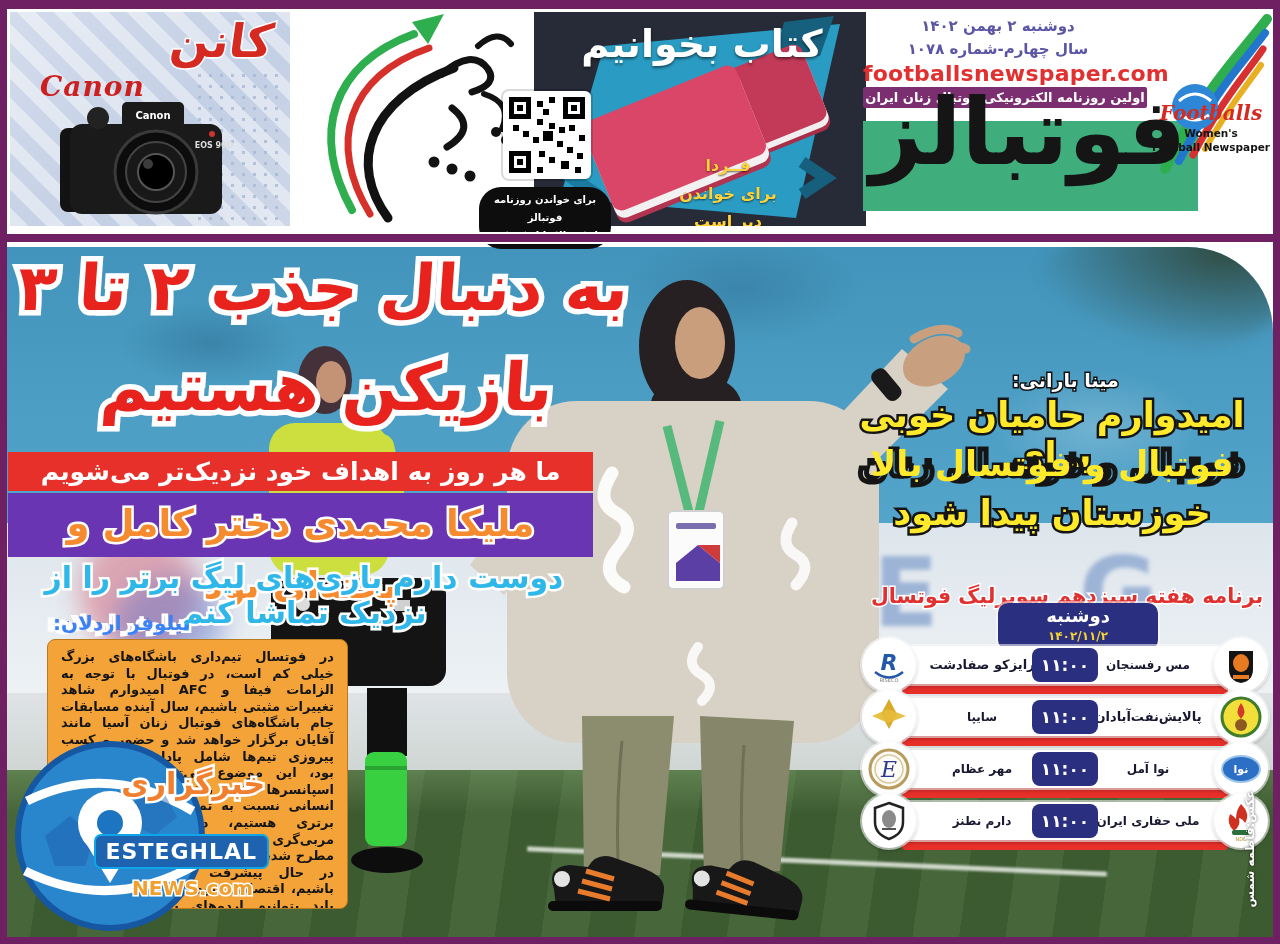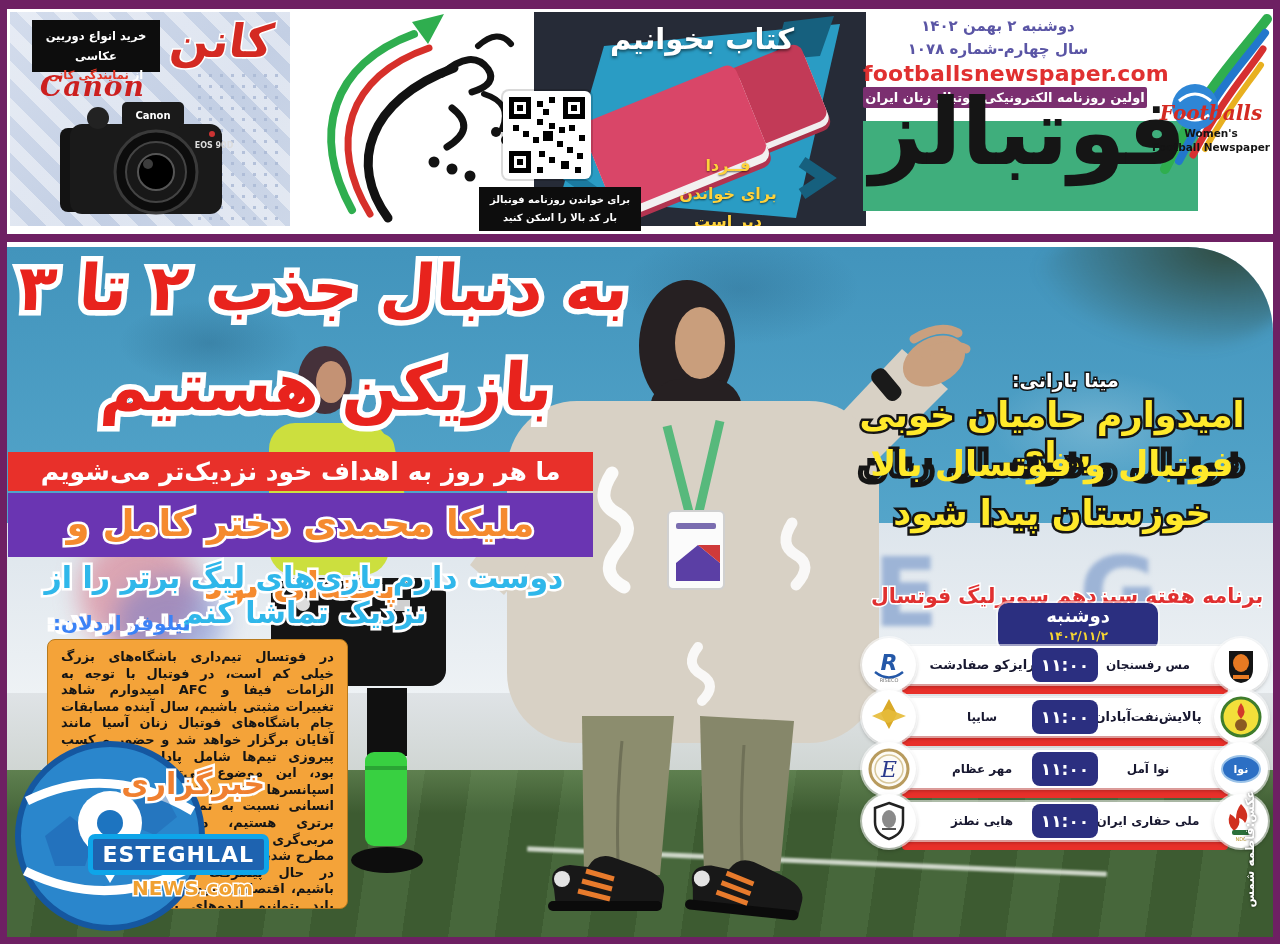--- a/index.html
+++ b/index.html
@@ -36,33 +36,33 @@
   .canon-en{position:absolute;left:30px;top:58px;font-family:"DejaVu Serif",serif;font-style:italic;
     font-weight:bold;font-size:28px;color:#cc1f1f;letter-spacing:1px;}
   .canon-cam{position:absolute;left:32px;top:78px;}
 
   
   .ad-callig{position:absolute;left:285px;top:3px;width:242px;height:214px;background:#fff;overflow:hidden;}
 
   
   .ad-book{position:absolute;left:527px;top:3px;width:332px;height:214px;background:#262b37;overflow:hidden;}
   .book-title{position:absolute;right:24px;top:10px;width:280px;direction:rtl;text-align:center;
-    color:#fff;font-size:29px;font-weight:bold;text-shadow:0 2px 3px rgba(0,0,0,.5);}
+    color:#fff;font-size:38px;font-weight:bold;text-shadow:0 2px 3px rgba(0,0,0,.5);}
   .bk{position:absolute;border-radius:10px;transform:rotate(-22deg);}
   .bk-back{left:150px;top:52px;width:135px;height:82px;background:#c23a57;box-shadow:0 6px 0 #f0eeee,0 10px 0 #a82f47;}
   .bk-front{left:58px;top:78px;width:165px;height:96px;background:#d94668;box-shadow:0 8px 0 #f2f0f0,0 13px 0 #b23450;}
   .book-lines{position:absolute;right:78px;top:128px;width:120px;direction:rtl;text-align:center;
     color:#ffd23a;font-size:16px;font-weight:bold;line-height:1.75;text-shadow:0 1px 2px rgba(0,0,0,.6);margin-top:12px;}
 
   
   .qr-block{position:absolute;left:488px;top:76px;width:110px;height:146px;z-index:5;}
   .qr-box{position:absolute;left:8px;top:6px;width:88px;height:88px;background:#fff;border-radius:6px;
     box-shadow:0 0 0 2px rgba(0,0,0,.15);padding:6px;}
-  .qr-cap{position:absolute;left:-16px;top:102px;width:162px;background:#0d0d0d;color:#fff;direction:rtl;
-    text-align:center;font-size:10px;font-weight:bold;line-height:1.8;padding:4px 2px;}
+  .qr-cap{position:absolute;left:-16px;top:102px;width:132px;background:#0d0d0d;color:#fff;direction:rtl;
+    text-align:center;font-size:10px;font-weight:bold;line-height:1.8;padding:4px 2px;border-radius:22px;}
 
   
   .hdr{position:absolute;left:856px;top:0;width:410px;height:220px;}
   .hdr-dates{position:absolute;left:10px;top:6px;width:250px;direction:rtl;text-align:center;
     color:#5a55a5;font-size:15px;font-weight:bold;line-height:1.55;}
   .hdr-site{position:absolute;left:0px;top:52px;width:262px;text-align:center;color:#e03030;
     font-size:22px;font-weight:bold;letter-spacing:.2px;text-decoration:none;display:block;}
   .hdr-tag{position:absolute;left:0px;top:78px;width:284px;height:21px;background:#7b2f70;color:#fff;
     direction:rtl;text-align:center;font-size:13px;font-weight:bold;line-height:21px;border-radius:2px;}
   .hdr-band{position:absolute;left:0px;top:112px;width:335px;height:90px;background:#3fae7c;}
@@ -113,21 +113,21 @@
     color:#3b82f6;font-size:20px;font-weight:bold;--sw:3px;--sc:#fff;padding-left:6px;}
   .article{position:absolute;left:40px;top:392px;width:301px;height:270px;z-index:6;background:#f4a339;
     border:1px solid #b77a1e;border-radius:8px;padding:9px 13px;direction:rtl;text-align:justify;
     color:#151515;font-size:13px;font-weight:bold;line-height:16.6px;overflow:hidden;}
 
   
   .wm{position:absolute;left:8px;top:489px;width:256px;height:200px;z-index:8;}
   .wm-title{position:absolute;right:6px;top:30px;font-size:30px;font-weight:bold;color:#f08030;
     direction:rtl;--sw:5px;--sc:#fff;}
   .wm-brand{position:absolute;right:2px;top:98px;background:#1e63b0;color:#fff;font-weight:bold;
-    font-size:22px;letter-spacing:1px;padding:3px 10px;border-radius:7px;border:5px solid #0ea5e9;}
+    font-size:22px;letter-spacing:1px;padding:3px 10px;border-radius:7px;border:2px solid #0ea5e9;}
   .wm-news{position:absolute;right:18px;top:140px;color:#f0a030;font-weight:bold;font-size:20px;--sw:3px;--sc:#fff;}
 
   
   .qauthor{position:absolute;right:11px;top:122px;width:250px;z-index:6;direction:rtl;text-align:left;
     color:#fff;font-size:19px;font-weight:bold;--sw:3px;--sc:#111;}
   .qline{position:absolute;right:6px;width:430px;z-index:6;direction:rtl;text-align:center;
     color:#ffe92b;font-size:35px;font-weight:bold;--sw:5px;--sc:#151515;}
   .ql1{top:148px;} .ql2{top:197px;} .ql3{top:246px;}
 
   
@@ -158,25 +158,20 @@
 </head>
 <body>
 
 <div class="page">
 
   <div class="topstrip">
 
     <div class="ad-canon">
       <div class="canon-dots"></div>
       <div class="canon-fa ow" data-text="کانن">کانن</div>
-      <div class="canon-offer">
-        <span>خرید انواع دوربین عکاسی</span><br>
-        <span>از</span>
-        <span class="rd">نمایندگی کانن</span>
-      </div>
       <div class="canon-en">Canon</div>
       <svg class="canon-cam" width="212" height="140" viewBox="0 0 212 140">
         <rect x="18" y="38" width="26" height="84" rx="8" fill="#131313"></rect>
         <rect x="28" y="34" width="152" height="90" rx="12" fill="#1a1a1a"></rect>
         <rect x="80" y="12" width="62" height="26" rx="5" fill="#1a1a1a"></rect>
         <circle cx="56" cy="28" r="11" fill="#222"></circle>
         <text x="111" y="29" text-anchor="middle" font-size="10" font-weight="bold" fill="#fff">Canon</text>
         <circle cx="114" cy="82" r="41" fill="#0c0c0c" stroke="#3a3a3a" stroke-width="3"></circle>
         <circle cx="114" cy="82" r="30" fill="#181818" stroke="#444" stroke-width="2"></circle>
         <circle cx="114" cy="82" r="18" fill="#000" stroke="#555" stroke-width="2"></circle>
@@ -475,21 +470,21 @@
       <span class="tlogo away">
         <svg width="44" height="44" viewBox="0 0 44 44">
             <circle cx="22" cy="22" r="21" fill="#fff"></circle>
           <path d="M22 4 l14 5 v14 q0 12 -14 17 q-14 -5 -14 -17 v-14 z" fill="#fff" stroke="#222" stroke-width="2.5"></path>
           <ellipse cx="22" cy="20" rx="7" ry="9" fill="#8a8a8a"></ellipse>
             <path d="M15 30 h14" stroke="#555" stroke-width="2"></path>
           </svg>
       </span>
       <span class="tbadge">۱۱:۰۰</span>
       <span class="tname hn">ملی حفاری ایران</span>
-      <span class="tname an">هایی نطنز</span>
+      <span class="tname an">دارم نطنز</span>
     </div>
 
     <div class="credit">عکس:فاطمه شمس</div>
   </div>
 
   <div class="b b-top"></div>
   <div class="b b-bottom"></div>
   <div class="b b-left"></div>
   <div class="b b-right"></div>
 </div>

